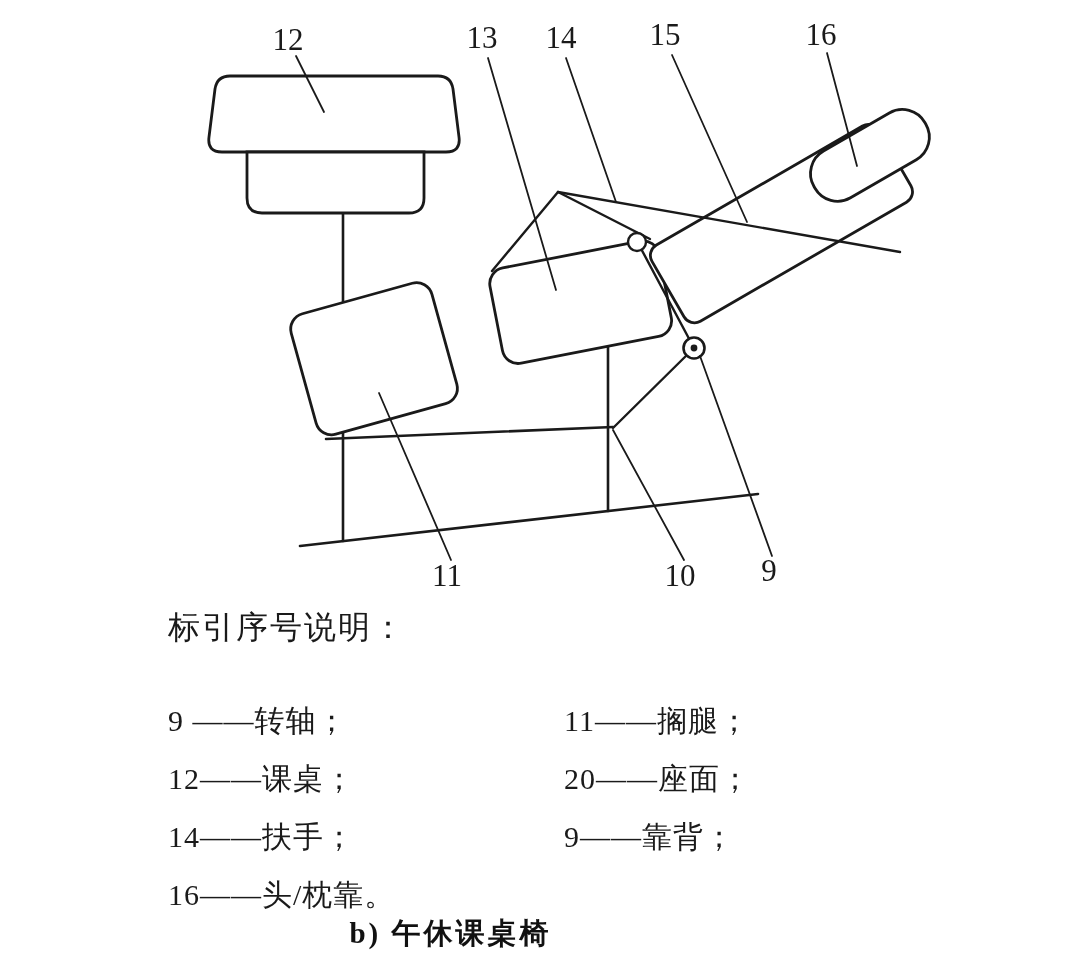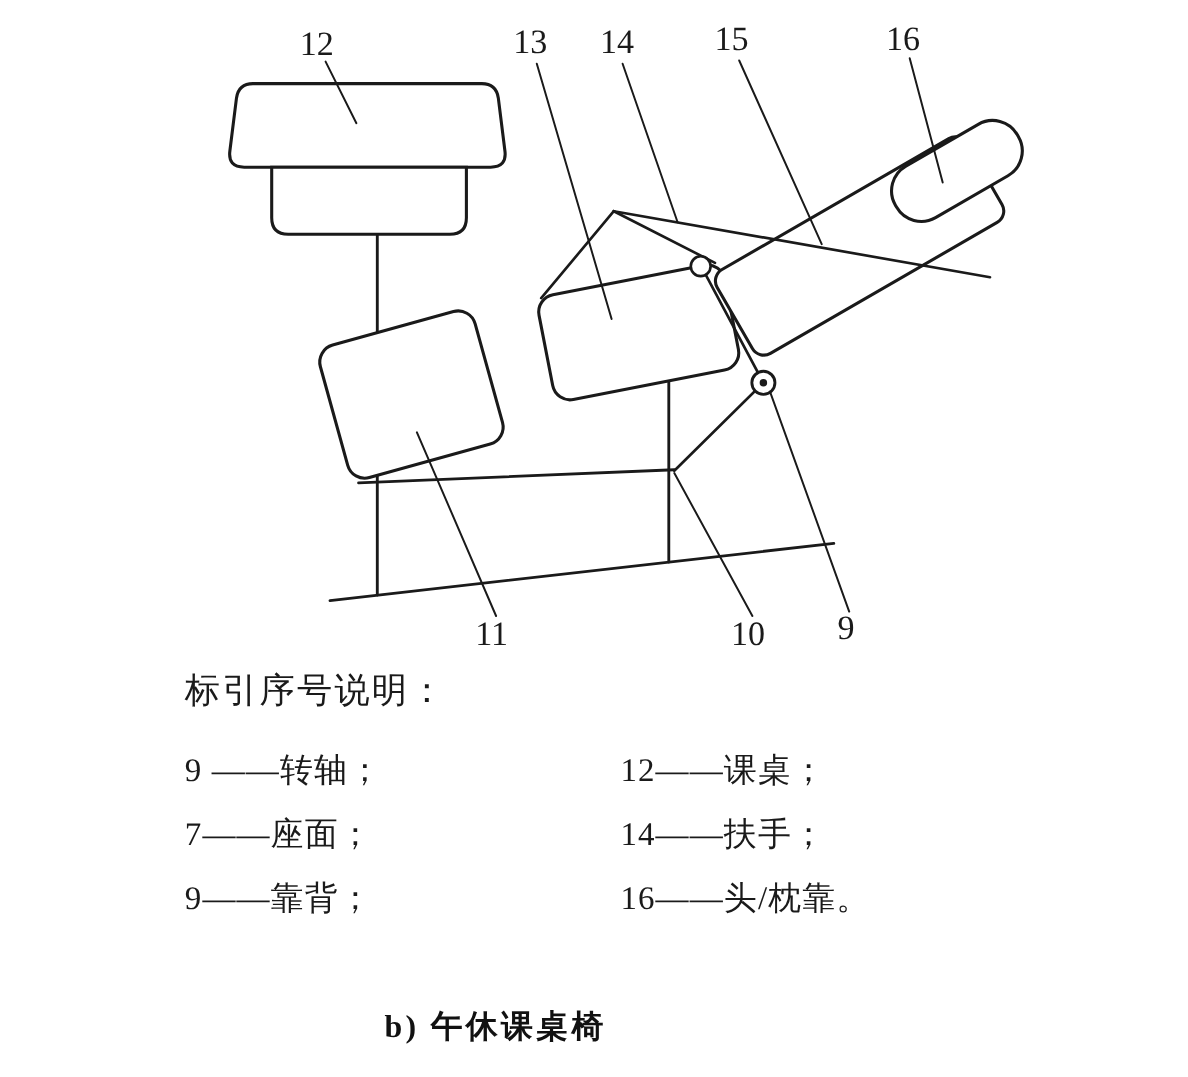--- a/index.html
+++ b/index.html
@@ -22,21 +22,21 @@
     font-size: 32px; color: #1a1a1a; letter-spacing: 2px;
   }
   .legend-grid {
     position: absolute; left: 168px; top: 680px;
     display: grid;
     grid-template-columns: 396px auto;
     grid-auto-rows: 58px;
     font-size: 30px; color: #1a1a1a;
     letter-spacing: 1px;
   }
-  .legend-cell { white-space: pre; }
+  .legend-cell { white-space: pre; margin-top: 21px; }
   .caption {
     position: absolute; left: 0; top: 914px; width: 901px;
     text-align: center;
     font-size: 29px; font-weight: bold; color: #111;
     letter-spacing: 3px;
     font-family: "Liberation Serif", "DejaVu Serif", serif;
   }
 </style>
 </head>
 <body>
@@ -96,21 +96,22 @@
       <text x="447" y="586">11</text>
       <text x="680" y="586">10</text>
       <text x="769" y="581">9</text>
     </g>
   </svg>
 
   <div class="legend-title">标引序号说明：</div>
 
   <div class="legend-grid">
     <div class="legend-cell">9 ——转轴；</div>
+    <div class="legend-cell">11——搁腿；</div>
     <div class="legend-cell">12——课桌；</div>
-    <div class="legend-cell">7——座面；</div>
+    <div class="legend-cell">20——座面；</div>
     <div class="legend-cell">14——扶手；</div>
     <div class="legend-cell">9——靠背；</div>
     <div class="legend-cell">16——头/枕靠。</div>
   </div>
 
   <div class="caption">b)  午休课桌椅</div>
 </div>
 
 </body></html>

